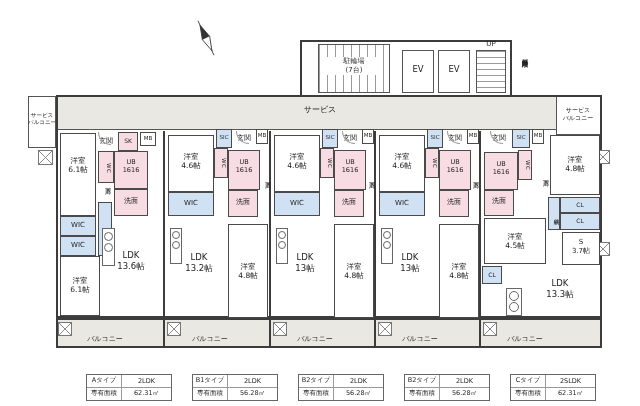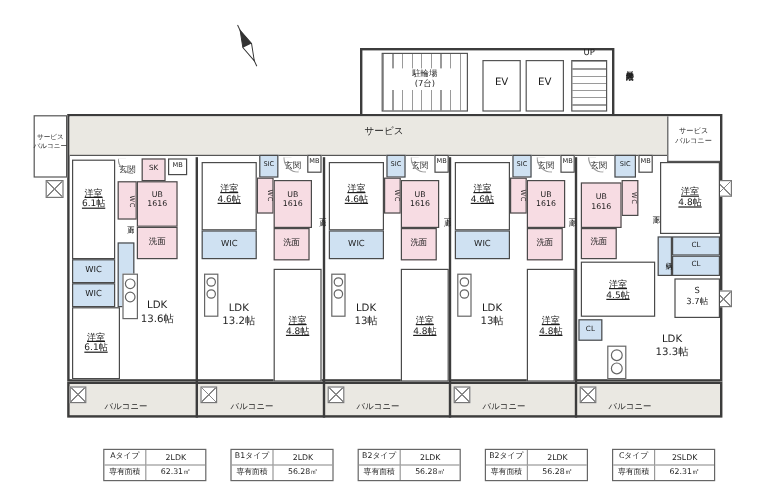--- a/index.html
+++ b/index.html
@@ -4,21 +4,21 @@
 <style>
   html,body{margin:0;padding:0;background:#fff;}
   #canvas{position:relative;width:640px;height:406px;background:#fff;font-family:"DejaVu Sans",sans-serif;color:#1d1d1d;overflow:hidden;}
   .abs{position:absolute;box-sizing:border-box;}
   .room{position:absolute;box-sizing:border-box;background:#fff;border:1px solid #4a4a4a;}
   .pink{background:#f7dce3;}
   .blue{background:#cfe1f2;}
   .gray{background:#eae8e2;}
   .lbl{position:absolute;box-sizing:border-box;text-align:center;line-height:1.25;white-space:nowrap;}
   .v{writing-mode:vertical-rl;letter-spacing:.5px;line-height:1;white-space:nowrap;}
-  .s5{font-size:5.5px;}.s6{font-size:6px;}.s65{font-size:6.5px;}.s7{font-size:7px;}.s75{font-size:7.5px;text-decoration:underline;}.s8{font-size:8px;}.s85{font-size:8.5px;}
+  .s5{font-size:5.5px;}.s6{font-size:6px;}.s65{font-size:6.5px;}.s7{font-size:7px;}.s75{font-size:7.5px;}.s8{font-size:8px;}.s85{font-size:8.5px;}
   .wall{position:absolute;background:#3c3c3c;}
   .outline{position:absolute;box-sizing:border-box;border:2px solid #3c3c3c;background:#fff;}
   .thin{position:absolute;box-sizing:border-box;border:1px solid #555;background:#fff;}
   .xbox{position:absolute;box-sizing:border-box;border:1px solid #777;background-color:#fff;background-image:linear-gradient(to top right,transparent calc(50% - .5px),#888 calc(50% - .5px) calc(50% + .5px),transparent calc(50% + .5px)),linear-gradient(to bottom right,transparent calc(50% - .5px),#888 calc(50% - .5px) calc(50% + .5px),transparent calc(50% + .5px));}
   .stripes-v{background-image:repeating-linear-gradient(90deg,#9a9a9a 0 1px,transparent 1px 8px);}
   .stripes-h{background-image:repeating-linear-gradient(180deg,#9a9a9a 0 1px,transparent 1px 6px);}
   .kitchen{position:absolute;box-sizing:border-box;border:1px solid #666;background:#fff;}
   .kc{position:absolute;box-sizing:border-box;border:1px solid #666;border-radius:50%;background:#fff;}
   .arc{position:absolute;box-sizing:border-box;border-left:1px solid #999;border-bottom:1px solid #999;border-radius:0 0 0 100%;}
   .legend{position:absolute;width:84px;height:25px;border:1px solid #666;background:#fff;display:grid;grid-template-columns:35px 1fr;grid-template-rows:1fr 1fr;}

